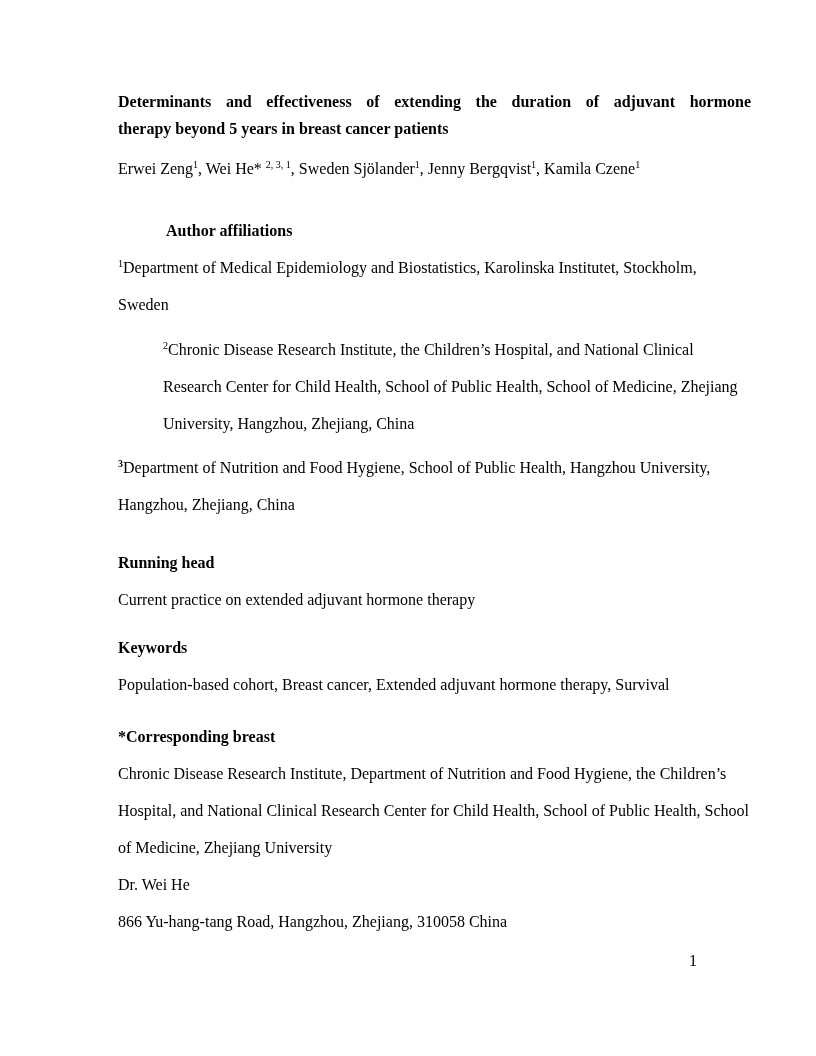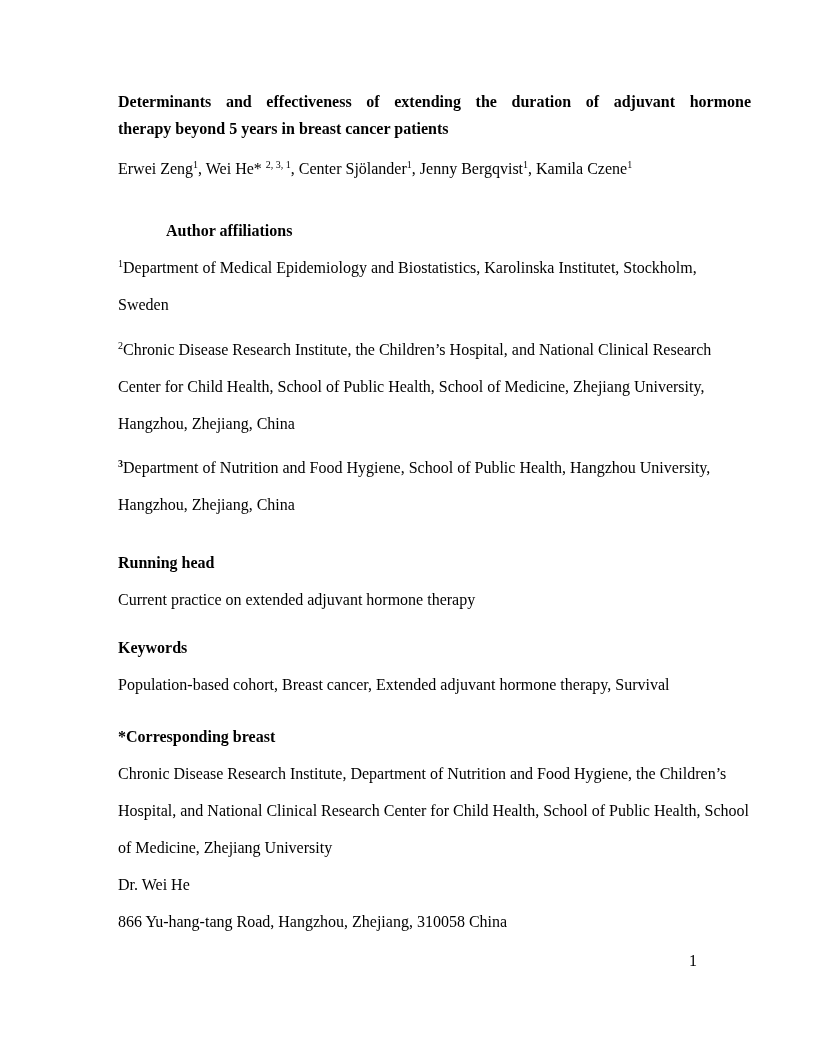--- a/index.html
+++ b/index.html
@@ -32,21 +32,21 @@
     font-weight: bold;
     line-height: 27px;
   }
   .justify-last {
     text-align: justify;
     text-align-last: justify;
   }
   .bold { font-weight: bold; }
   .authors { margin-top: 8px; }
   .h-affiliations { margin-top: 25px; margin-left: 48px; }
-  .affil-2 { margin-top: 8px; }
+  .affil-2 { margin-top: 8px; margin-left: 45px; }
   .affil-3 { margin-top: 7px; }
   .h-running { margin-top: 21px; }
   .h-keywords { margin-top: 11px; }
   .h-corresponding { margin-top: 15px; }
   sup {
     font-size: 10px;
     line-height: 0;
     position: relative;
     top: -6px;
     vertical-align: baseline;
@@ -61,21 +61,21 @@
   }
 </style>
 </head>
 <body>
 
 <div class="page">
 
   <h1 class="title-line justify-last">Determinants and effectiveness of extending the duration of adjuvant hormone</h1>
   <h1 class="title-line">therapy beyond 5 years in breast cancer patients</h1>
 
-  <p class="authors"><span>Erwei Zeng</span><sup>1</sup><span>, </span><span>Wei He* </span><sup>2, 3, 1</sup><span>, </span><span>Center Sjölander</span><sup>1</sup><span>, </span><span>Jenny Bergqvist</span><sup>1</sup><span>, </span><span>Kamila Czene</span><sup>1</sup></p>
+  <p class="authors"><span>Erwei Zeng</span><sup>1</sup><span>, </span><span>Wei He* </span><sup>2, 3, 1</sup><span>, </span><span>Sweden Sjölander</span><sup>1</sup><span>, </span><span>Jenny Bergqvist</span><sup>1</sup><span>, </span><span>Kamila Czene</span><sup>1</sup></p>
 
   <h2 class="bold h-affiliations">Author affiliations</h2>
 
   <p class="affil-1"><sup>1</sup><span>Department of Medical Epidemiology and Biostatistics, Karolinska Institutet, Stockholm, Sweden</span></p>
 
   <p class="affil-2"><sup>2</sup><span>Chronic Disease Research Institute, the Children’s Hospital, and National Clinical Research Center for Child Health, School of Public Health, School of Medicine, Zhejiang University, Hangzhou, Zhejiang, China</span></p>
 
   <p class="affil-3"><sup class="bold">3</sup><span>Department of Nutrition and Food Hygiene, School of Public Health, Hangzhou University, Hangzhou, Zhejiang, China</span></p>
 
   <h2 class="bold h-running">Running head</h2>

